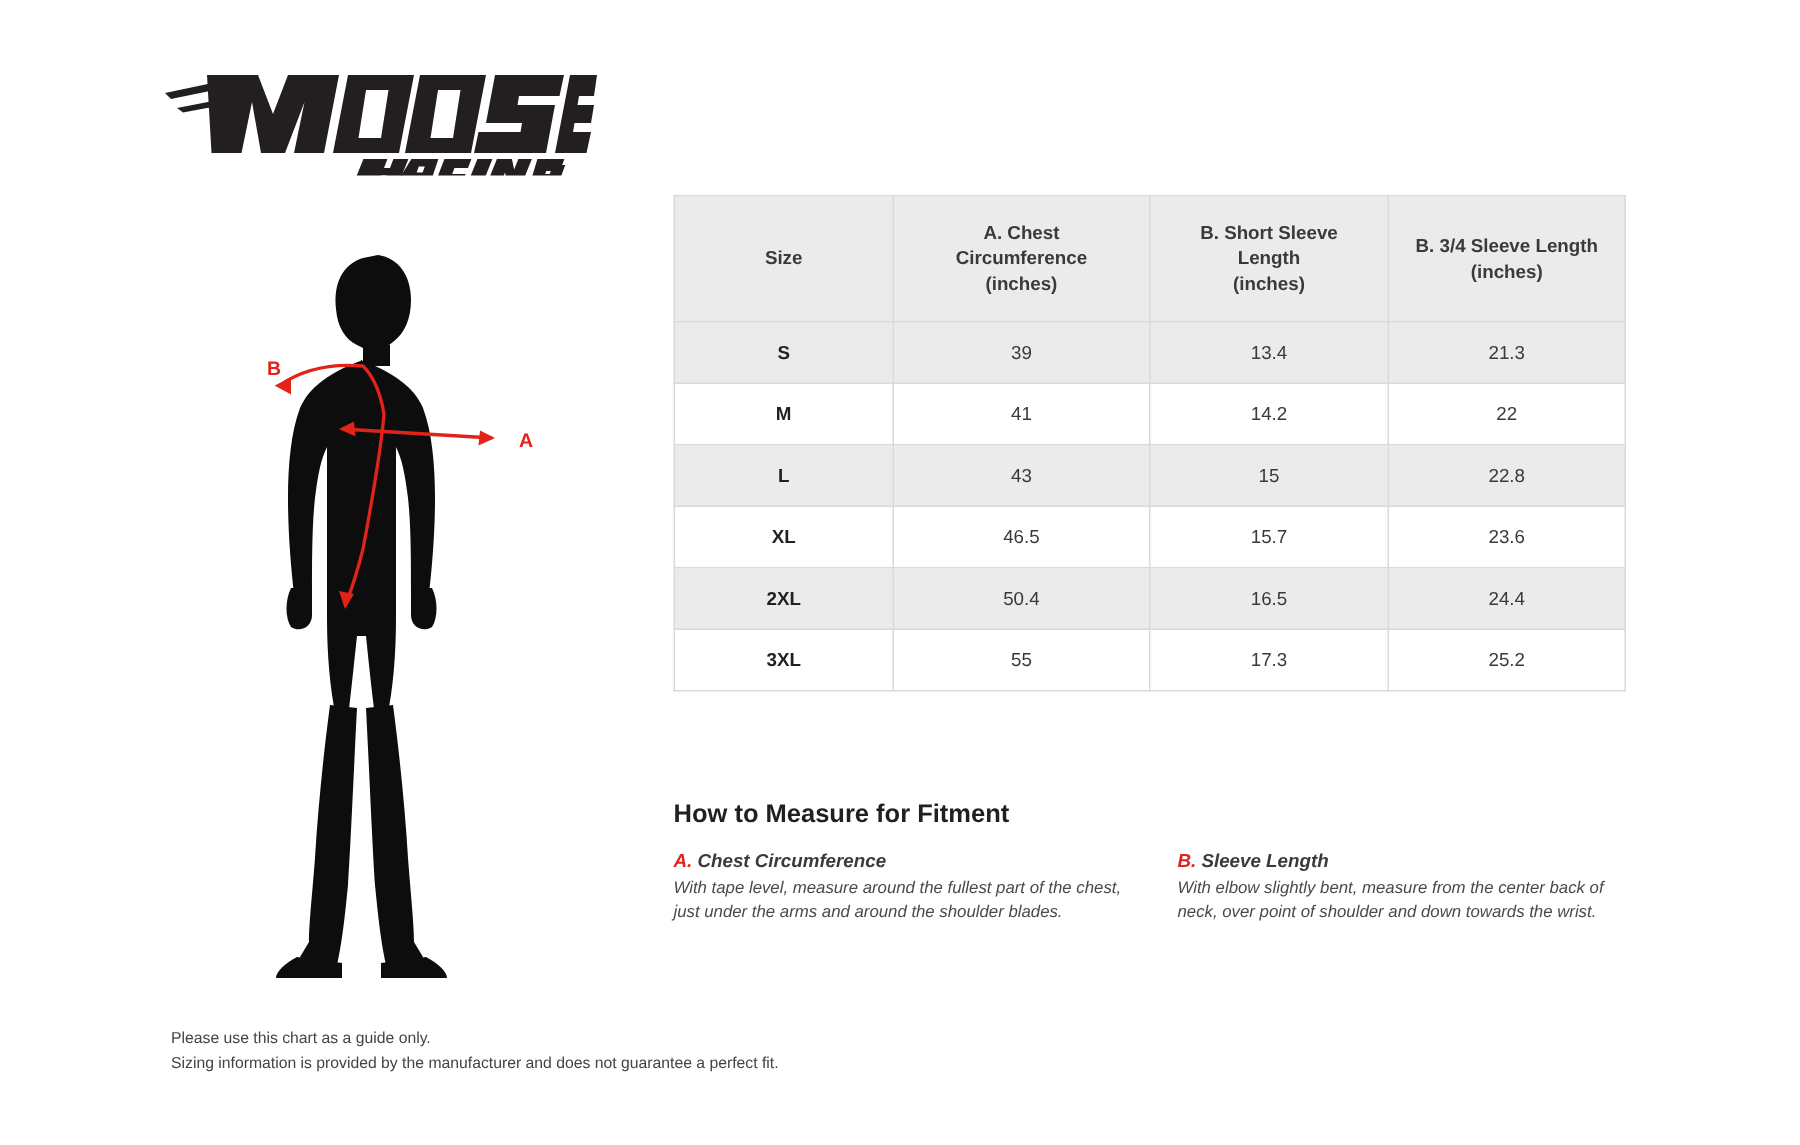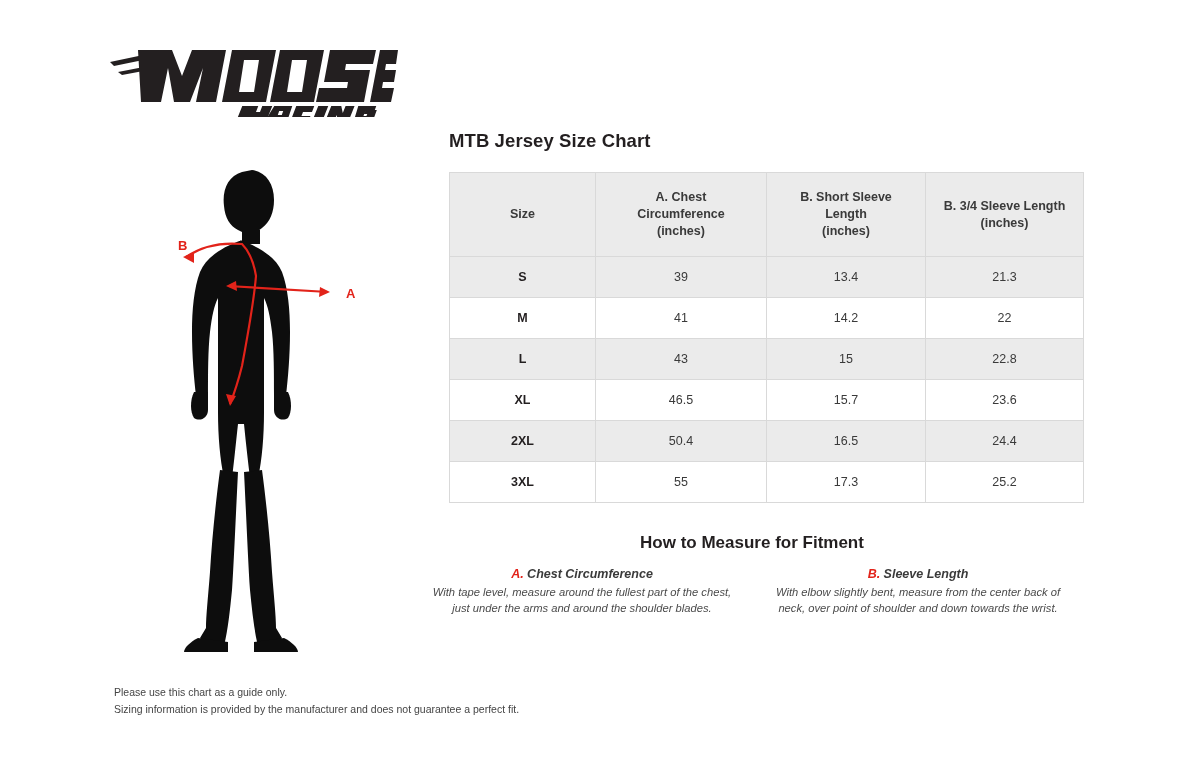--- a/index.html
+++ b/index.html
@@ -80,24 +80,23 @@
     background: #ebebeb;
   }
   table.size-table tbody td.size-cell {
     font-weight: bold;
     color: #231f20;
   }
 
   
   .howto {
     position: absolute;
-    left: 432px;
+    left: 449px;
     top: 533px;
     width: 640px;
-    text-align: center;
   }
   .howto h2 {
     font-size: 17px;
     font-weight: bold;
     margin: 0 0 14px 0;
     color: #231f20;
   }
   .howto-cols {
     display: flex;
     gap: 36px;
@@ -208,21 +207,20 @@
       <path d="M36 97 C52 86 70 82 92 84 C100 92 104 104 106 116 C104 140 98 174 92 206 C88 222 84 234 80 244"></path>
       <path d="M44 92 L33 97 L44 103" fill="#e2231a" stroke="none"></path>
       <path d="M86 236 L80 246 L76 234" fill="#e2231a" stroke="none"></path>
     </g>
   </svg>
   <span class="fig-label" style="left:28px; top:78px;">B</span>
   <span class="fig-label" style="left:196px; top:126px;">A</span>
 </div>
 
 <div class="chart-area">
-  <h1 class="chart-title">MTB Jersey Size Chart</h1>
 
   <table class="size-table">
     <thead>
       <tr>
         <th style="width:145px">
           <span>Size</span>
         </th>
         <th style="width:170px">
           <span>A. Chest</span><br>
           <span>Circumference</span><br>

